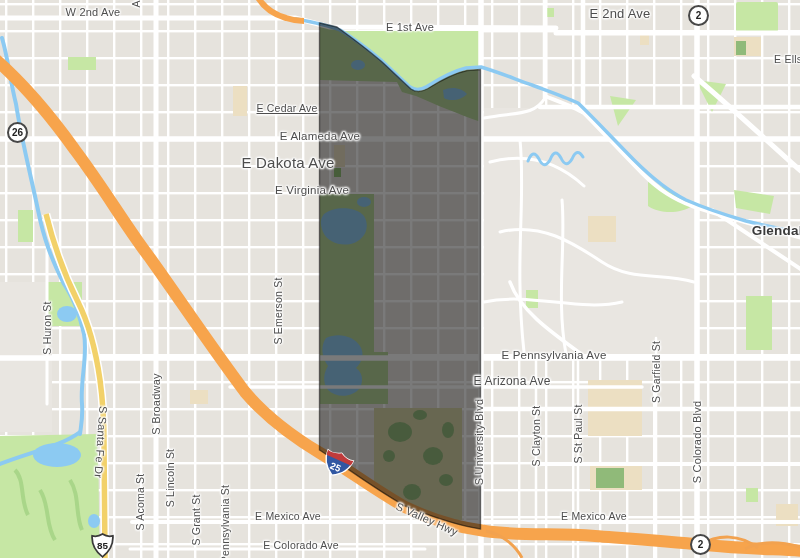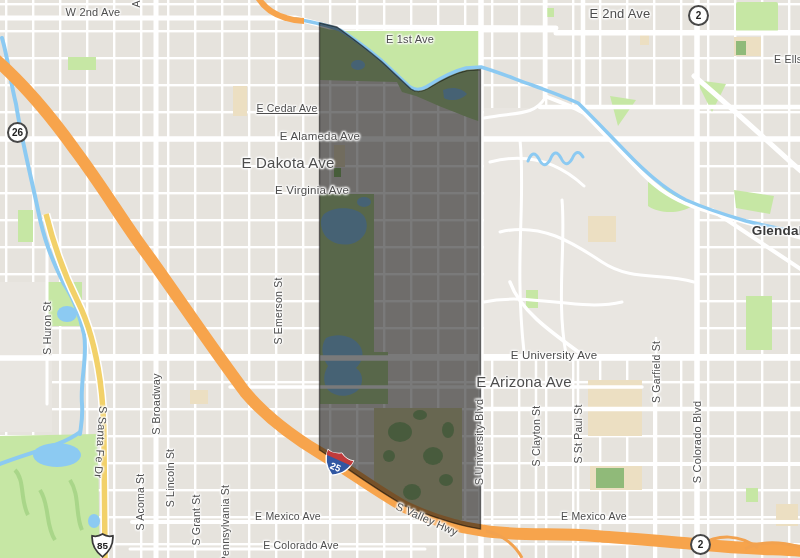--- a/index.html
+++ b/index.html
@@ -159,30 +159,30 @@
       <path d="M256,-6 C262,6 272,14 286,18 C292,20 298,21 304,21" style="stroke:var(--highway_orange)" stroke-width="6" fill="none"></path>
       <path d="M486,531 C502,534 516,546 522,558 M700,545 C718,534 740,534 758,548 M745,549 C762,540 782,542 800,547" stroke="#f2a24f" stroke-width="3" fill="none"></path>
     </g>
 
     <path d="M320,23 L337,27 C355,40 368,50 381,61 C392,71 402,81 411,89 C416,92.5 421,92.5 428,88.5 C439,81.5 453,73.5 467,70.5 L480.5,69.5 L480.5,529 C455,525 430,516 405,506 C375,489 350,470 319.5,450 L319.5,23 Z" style="fill:var(--overlay)" fill-opacity="0.55" stroke="#000000" stroke-opacity="0.5" stroke-width="1.4"></path>
   </svg>
 
   <div id="labels">
       <div class="map-label" style="left: 93px; top: 12px; font-size: 11px; transform: translate(-50%, -50%) rotate(0deg);">W 2nd Ave</div>
       <div class="map-label" style="left: 136px; top: -16px; font-size: 10.5px; transform: translate(-50%, -50%) rotate(-90deg);">Acoma St</div>
-      <div class="map-label" style="left: 410px; top: 27px; font-size: 11px; transform: translate(-50%, -50%) rotate(0deg); margin-top: 12px;">E 1st Ave</div>
+      <div class="map-label" style="left: 410px; top: 27px; font-size: 11px; transform: translate(-50%, -50%) rotate(0deg);">E 1st Ave</div>
       <div class="map-label" style="left: 620px; top: 13px; font-size: 13px; transform: translate(-50%, -50%) rotate(0deg);">E 2nd Ave</div>
       <div class="map-label" style="left: 812px; top: 59px; font-size: 10.5px; transform: translate(-50%, -50%) rotate(0deg);">E Ellsworth Ave</div>
       <div class="map-label" style="left: 287px; top: 108px; font-size: 10.5px; transform: translate(-50%, -50%) rotate(0deg); text-decoration: underline;">E Cedar Ave</div>
       <div class="map-label" style="left: 320px; top: 136px; font-size: 11.5px; transform: translate(-50%, -50%) rotate(0deg);">E Alameda Ave</div>
       <div class="map-label" style="left: 288px; top: 162px; font-size: 15px; transform: translate(-50%, -50%) rotate(0deg);">E Dakota Ave</div>
       <div class="map-label" style="left: 312px; top: 190px; font-size: 11.5px; transform: translate(-50%, -50%) rotate(0deg);">E Virginia Ave</div>
       <div class="map-label" style="left: 781px; top: 230px; font-size: 13.5px; transform: translate(-50%, -50%) rotate(0deg); font-weight: bold; color: rgb(58, 58, 58);">Glendale</div>
-      <div class="map-label" style="left: 554px; top: 355px; font-size: 11.5px; transform: translate(-50%, -50%) rotate(0deg);">E University Ave</div>
-      <div class="map-label" style="left: 512px; top: 381px; font-size: 15px; transform: translate(-50%, -50%) rotate(0deg); margin-left: 12px;">E Arizona Ave</div>
+      <div class="map-label" style="left: 554px; top: 355px; font-size: 11.5px; transform: translate(-50%, -50%) rotate(0deg);">E Pennsylvania Ave</div>
+      <div class="map-label" style="left: 512px; top: 381px; font-size: 12px; transform: translate(-50%, -50%) rotate(0deg);">E Arizona Ave</div>
       <div class="map-label" style="left: 288px; top: 516px; font-size: 10.5px; transform: translate(-50%, -50%) rotate(0deg);">E Mexico Ave</div>
       <div class="map-label" style="left: 594px; top: 516px; font-size: 10.5px; transform: translate(-50%, -50%) rotate(0deg);">E Mexico Ave</div>
       <div class="map-label" style="left: 301px; top: 545px; font-size: 10.5px; transform: translate(-50%, -50%) rotate(0deg);">E Colorado Ave</div>
       <div class="map-label" style="left: 427px; top: 519px; font-size: 11px; transform: translate(-50%, -50%) rotate(24deg);">S Valley Hwy</div>
       <div class="map-label" style="left: 47px; top: 328px; font-size: 10.5px; transform: translate(-50%, -50%) rotate(-90deg);">S Huron St</div>
       <div class="map-label" style="left: 101px; top: 442px; font-size: 11px; transform: translate(-50%, -50%) rotate(94deg);">S Santa Fe Dr</div>
       <div class="map-label" style="left: 156px; top: 404px; font-size: 11px; transform: translate(-50%, -50%) rotate(-90deg);">S Broadway</div>
       <div class="map-label" style="left: 140px; top: 502px; font-size: 10.5px; transform: translate(-50%, -50%) rotate(-90deg);">S Acoma St</div>
       <div class="map-label" style="left: 170px; top: 478px; font-size: 10.5px; transform: translate(-50%, -50%) rotate(-90deg);">S Lincoln St</div>
       <div class="map-label" style="left: 196px; top: 520px; font-size: 10.5px; transform: translate(-50%, -50%) rotate(-90deg);">S Grant St</div>

